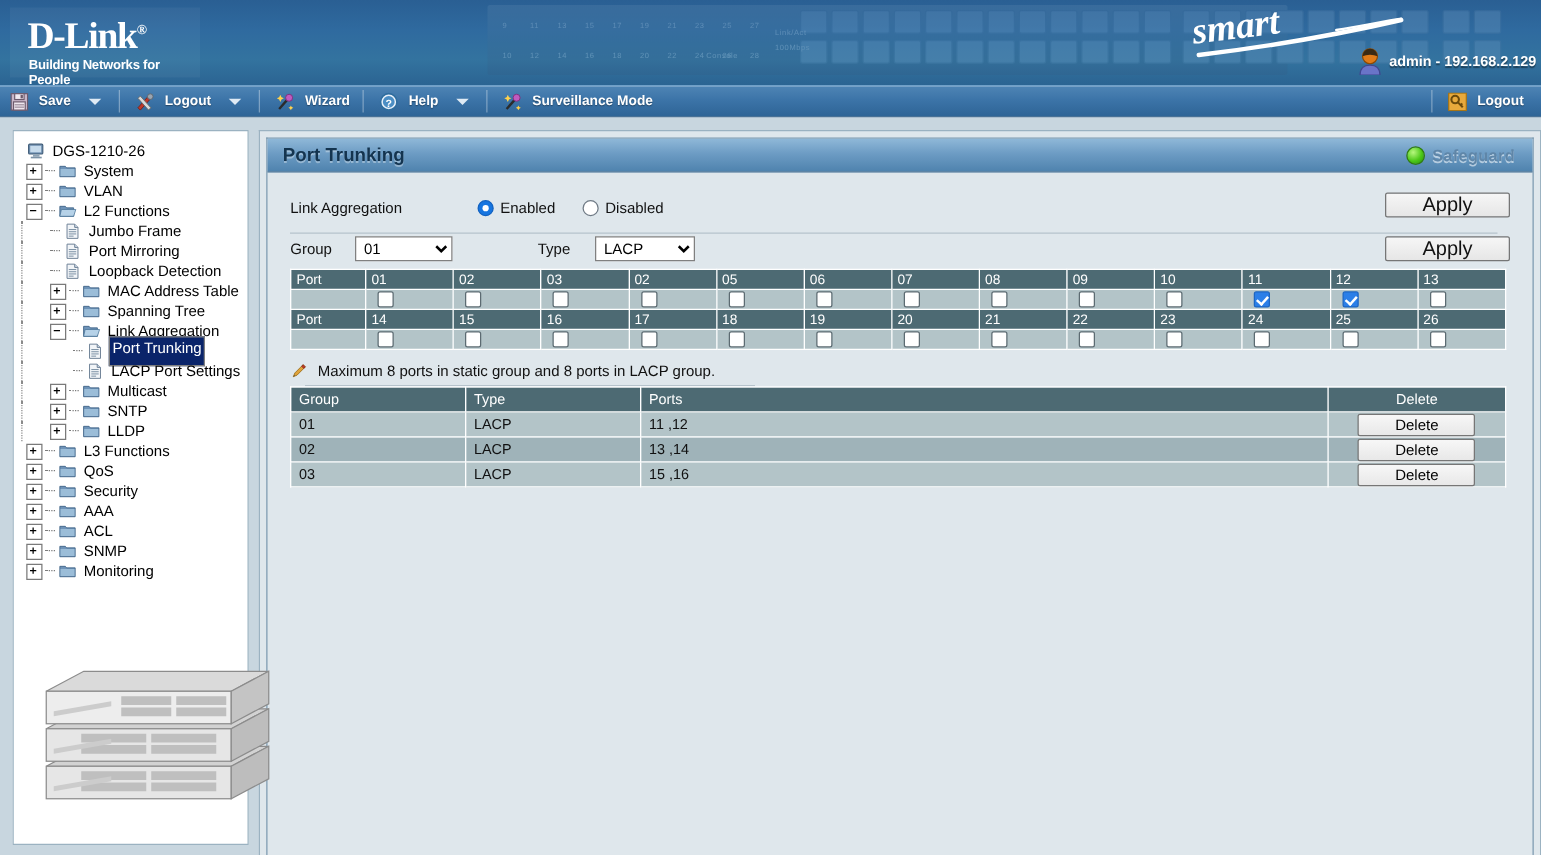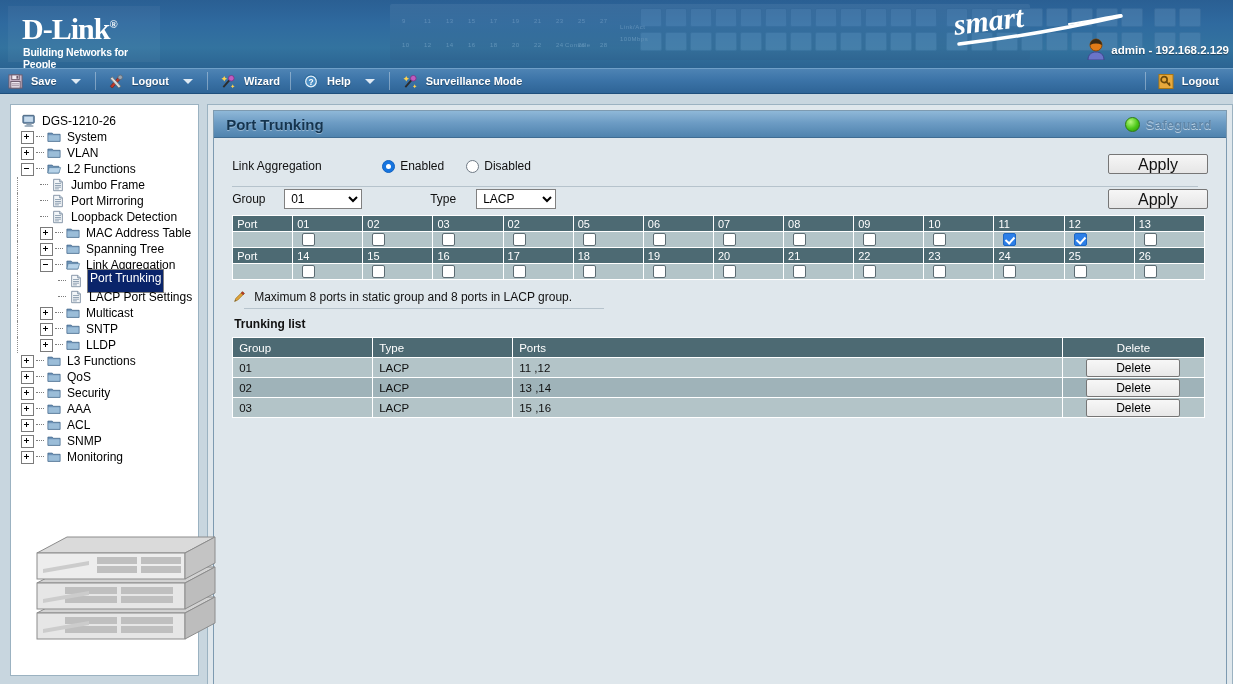--- a/index.html
+++ b/index.html
@@ -822,21 +822,20 @@
         <div class="note">
           <svg class="note-ico" viewBox="0 0 16 16">
             <path d="M3 13 L4.5 9.5 L12 2 L14 4 L6.5 11.5 z" fill="#e0a33a" stroke="#9a6b13" stroke-width=".8"></path>
             <path d="M12 2 L14 4 L12.6 5.4 L10.6 3.4 z" fill="#c0392b" stroke="#7b2318" stroke-width=".6"></path>
             <path d="M3 13 L4.5 12.2 L3.8 11.5 z" fill="#4a4a4a"></path>
           </svg>
           <span class="note-text">Maximum 8 ports in static group and 8 ports in LACP group.</span>
         </div>
         <div class="note-rule"></div>
 
-        <div class="list-title">Trunking list</div>
         <table class="trunk-table">
           <colgroup>
             <col style="width:140px">
             <col style="width:140px">
             <col>
             <col style="width:142px">
           </colgroup>
           <thead id="trunk-head">
               <tr class="th-row">
                 <td>Group</td>

